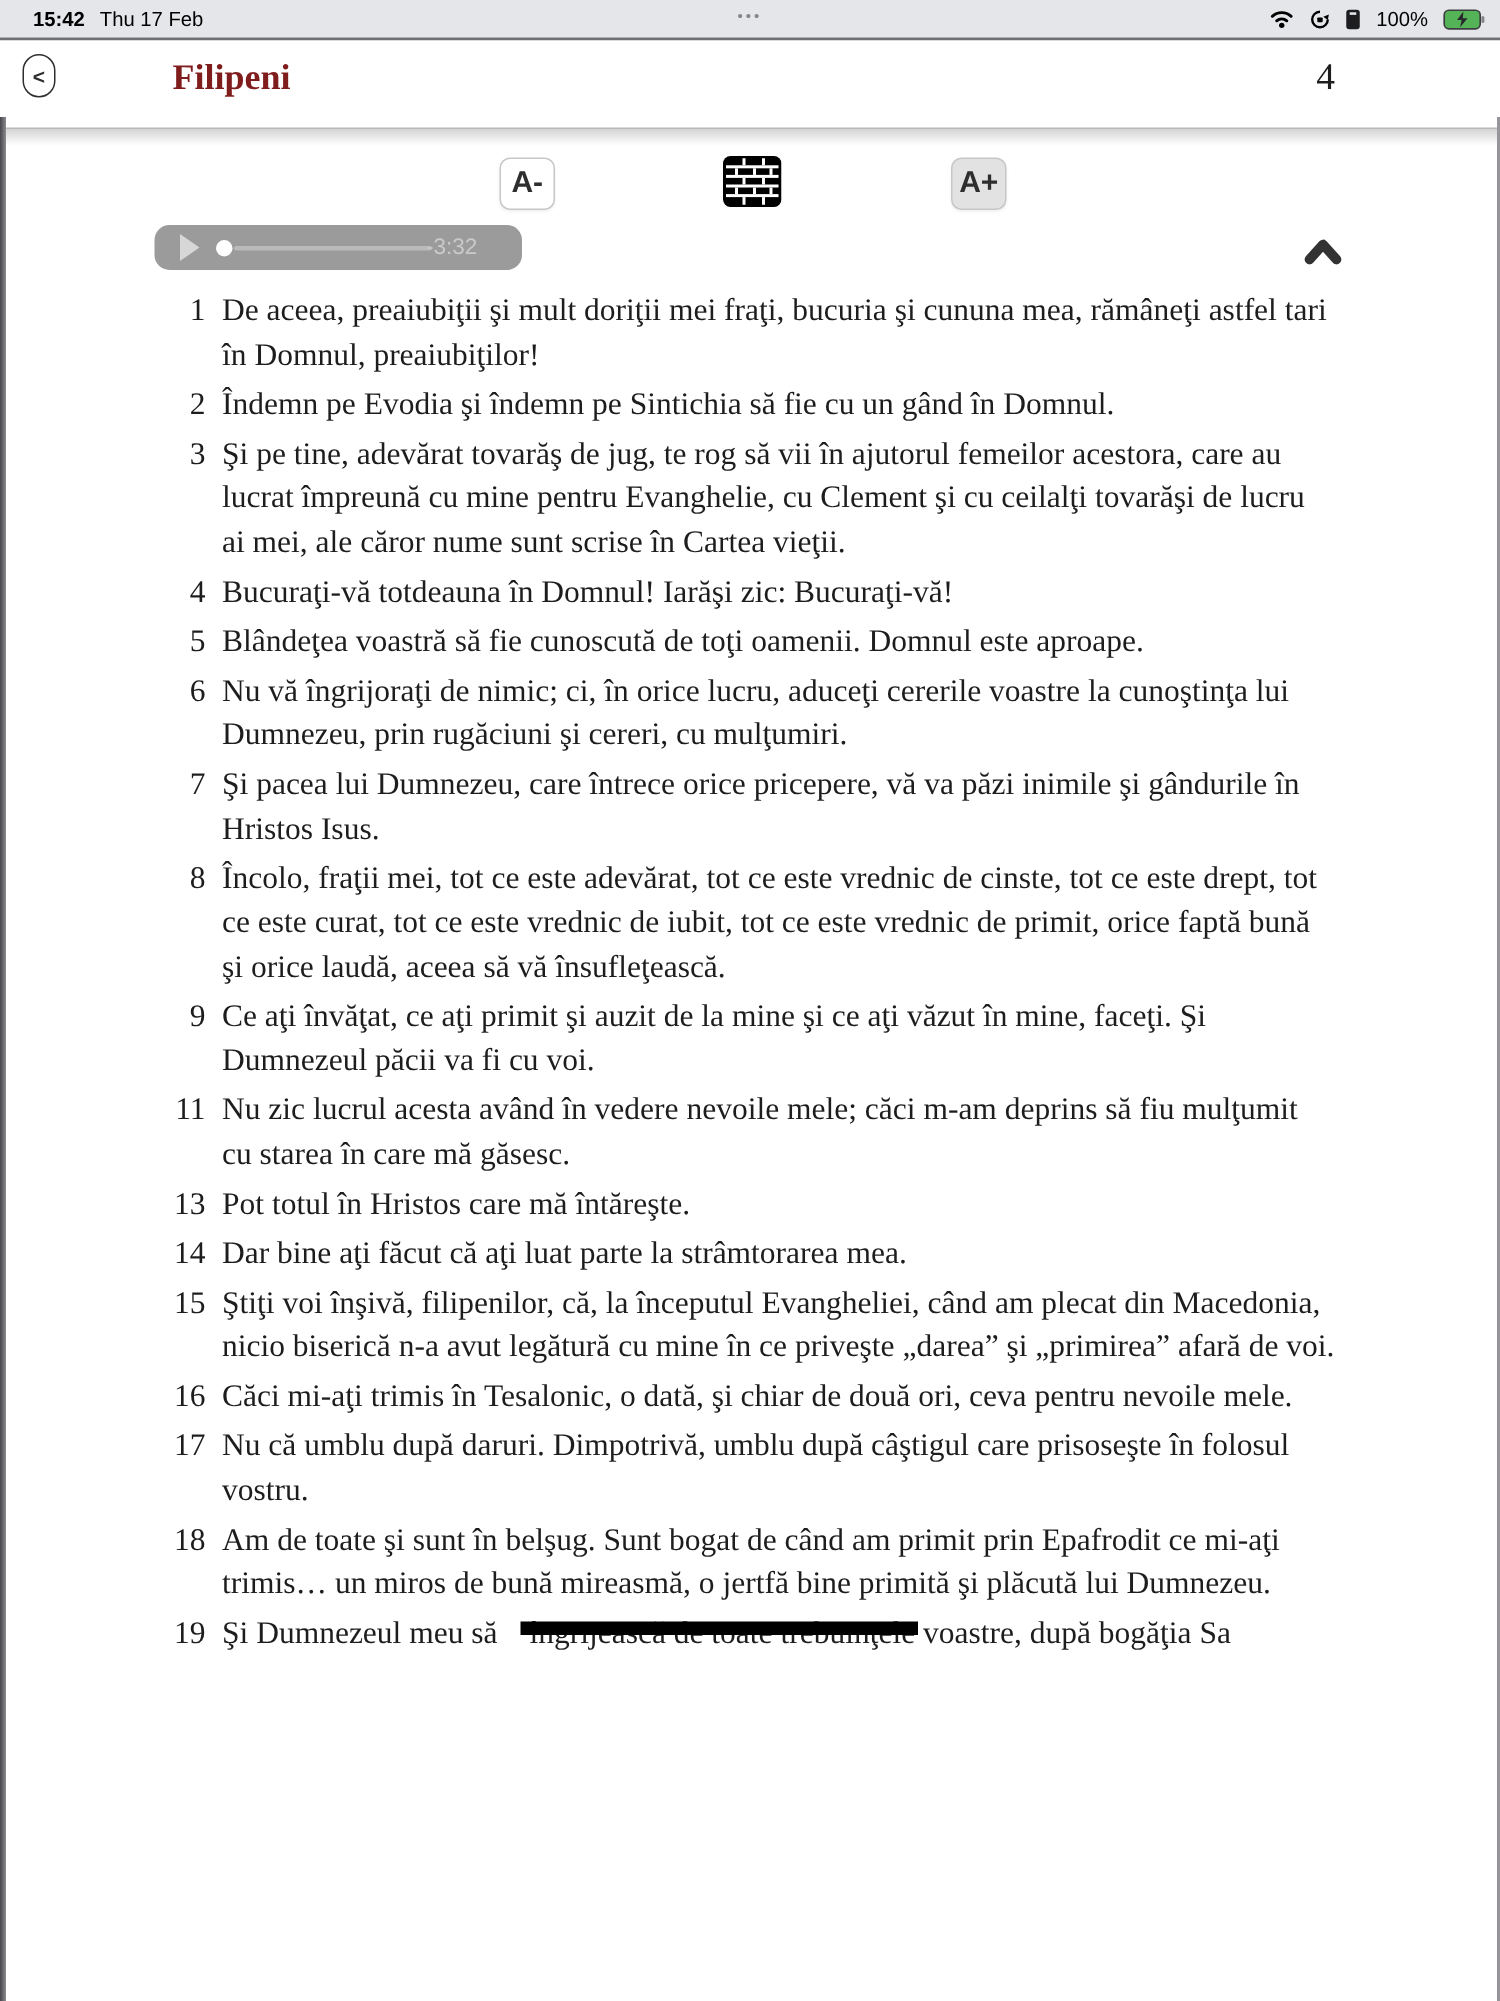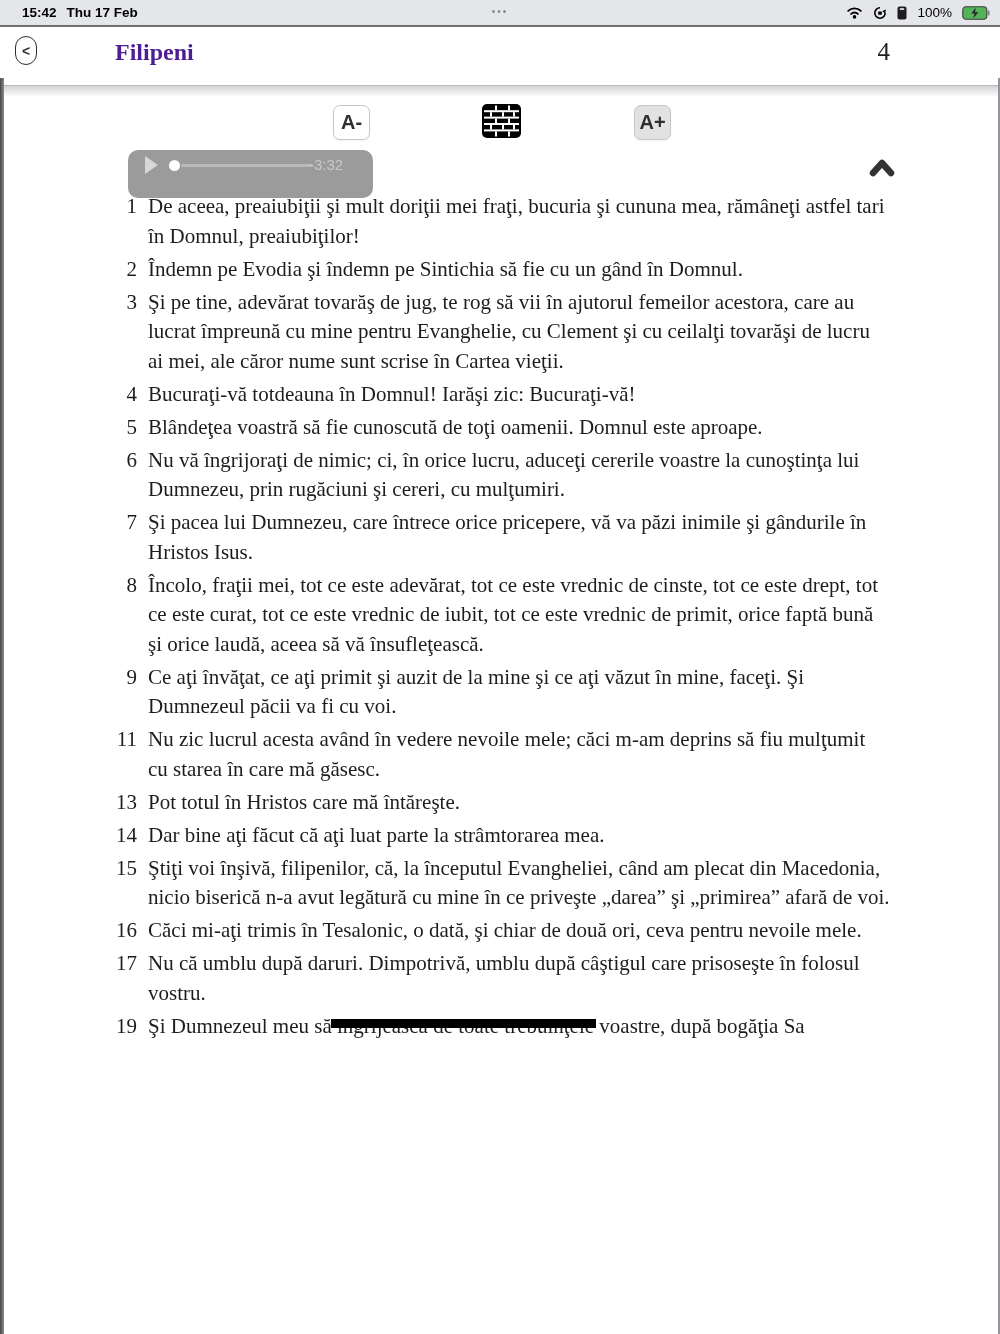--- a/index.html
+++ b/index.html
@@ -6,37 +6,37 @@
   html,body { width:1000px; height:1334px; overflow:hidden; background:#fff;
               font-family:"Liberation Sans", sans-serif; }
   .screen { position:relative; width:1000px; height:1334px; background:#fff; }
 
   
   .status-bar { position:absolute; top:0; left:0; right:0; height:25px;
                 background:#e4e6e9; display:flex; align-items:center;
                 justify-content:space-between; padding:0 10px 0 22px;
                 font-size:13.5px; color:#000; }
   .sb-left { display:flex; gap:10px; align-items:center; font-weight:600; }
-  .sb-left .sb-date { font-weight:700; }
+  .sb-left .sb-date { font-weight:400; }
   .sb-center { position:absolute; left:0; right:0; text-align:center;
                color:#85858a; font-size:10px; letter-spacing:2px; top:6px; }
   .sb-right { display:flex; align-items:center; gap:10px; font-weight:500; }
   .sb-right svg { display:block; }
   .window-edge-top { position:absolute; top:25px; left:0; right:0; height:2px;
                      background:#6f7073; }
 
   
   .header { position:absolute; top:27px; left:0; right:0; height:58px; background:#fff; }
   .back-button { position:absolute; left:15px; top:9px; width:22px; height:29px;
                  border:1.5px solid #2e2e2e; border-radius:11px; background:#fff;
                  display:flex; align-items:center; justify-content:center;
                  font-size:14px; font-weight:600; color:#2e2e2e; cursor:pointer; }
   .book-title { position:absolute; left:115px; top:12px;
                 font-family:"Liberation Serif", serif; font-weight:bold;
-                font-size:24px; color:#4c1d95; }
+                font-size:24px; color:#7f1d1d; }
   .chapter-number { position:absolute; right:110px; top:11px;
                     font-family:"Liberation Serif", serif; font-size:25px; color:#1e1e1e; }
   .header-divider { position:absolute; top:85px; left:0; right:0; height:1px; background:#b9b9b9; }
   .header-shadow { position:absolute; top:86px; left:0; right:0; height:11px;
                    background:linear-gradient(to bottom,#d4d4d4,#ffffff); }
 
   
   .edge-left { position:absolute; top:78px; bottom:0; left:0; width:4px;
                background:linear-gradient(to right,#47474b,#8c8c90); }
   .edge-right { position:absolute; top:78px; bottom:0; right:0; width:2px;
@@ -48,42 +48,42 @@
               font-size:20px; font-weight:600; color:#2e2e2e;
               display:flex; align-items:center; justify-content:center;
               cursor:pointer; box-shadow:0 1px 2px rgba(0,0,0,0.06); }
   .font-smaller { left:333px; background:#fff; }
   .font-larger  { left:634px; background:#e2e2e2; }
   .layout-btn { position:absolute; left:482px; top:104px; width:39px; height:34px;
                 background:#fff; border:none; cursor:pointer; padding:0; }
   .layout-btn svg { display:block; }
 
   
-  .audio-player { position:absolute; left:128px; top:150px; width:245px; height:48px;
+  .audio-player { position:absolute; left:103px; top:150px; width:245px; height:30px;
                   background:#9b9b9b; border-radius:10px; cursor:pointer; }
   .play-icon { position:absolute; left:17px; top:6px; width:0; height:0;
                border-left:13px solid #d7d7d7;
                border-top:9px solid transparent; border-bottom:9px solid transparent; }
   .audio-thumb { position:absolute; left:41px; top:9.5px; width:11px; height:11px;
                  border-radius:50%; background:#fff; }
   .audio-track { position:absolute; left:53px; top:13.5px; width:132px; height:3.5px;
                  background:#bababa; border-radius:2px; }
   .audio-time { position:absolute; left:181px; top:6px; color:#c9c9c9; font-size:15px; }
 
   .collapse-chevron { position:absolute; left:869px; top:156px; width:26px; height:22px;
                       cursor:pointer; }
 
   
   .verses { position:absolute; left:100px; top:192px; width:790px;
             font-family:"Liberation Serif", serif; font-size:21px;
             line-height:29.5px; color:#1d1d1d; }
   .verse { display:flex; margin-bottom:3.5px; }
   .vnum { flex:0 0 37px; text-align:right; margin-right:11px; }
   .vtext { flex:1; }
-  .struck { position:relative; }
+  .struck { position:relative;margin-left:16px; }
   .struck::after { content:""; position:absolute; left:-6px; right:-2px;
                    top:5px; height:9px; background:#000; }
 </style>
 </head>
 <body>
 
 <div class="screen">
 
   <div class="status-bar">
     <div class="sb-left">
@@ -249,19 +249,23 @@
   <div class="verse">
     <span class="vnum">16</span>
     <span class="vtext">Căci mi-aţi trimis în Tesalonic, o dată, şi chiar de două ori, ceva pentru nevoile mele.</span>
   </div>
 
   <div class="verse">
     <span class="vnum">17</span>
     <span class="vtext">Nu că umblu după daruri. Dimpotrivă, umblu după câştigul care prisoseşte în folosul vostru.</span>
   </div>
 
+  <div class="verse">
+    <span class="vnum">18</span>
+    <span class="vtext">Am de toate şi sunt în belşug. Sunt bogat de când am primit prin Epafrodit ce mi-aţi trimis… un miros de bună mireasmă, o jertfă bine primită şi plăcută lui Dumnezeu.</span>
+  </div>
 
   <div class="verse">
     <span class="vnum">19</span>
     <span class="vtext"><span>Şi Dumnezeul meu să </span><span class="struck">îngrijească de toate trebuinţele</span><span> voastre, după bogăţia Sa</span></span>
   </div>
 </div>
 </div>
 
 </body></html>

